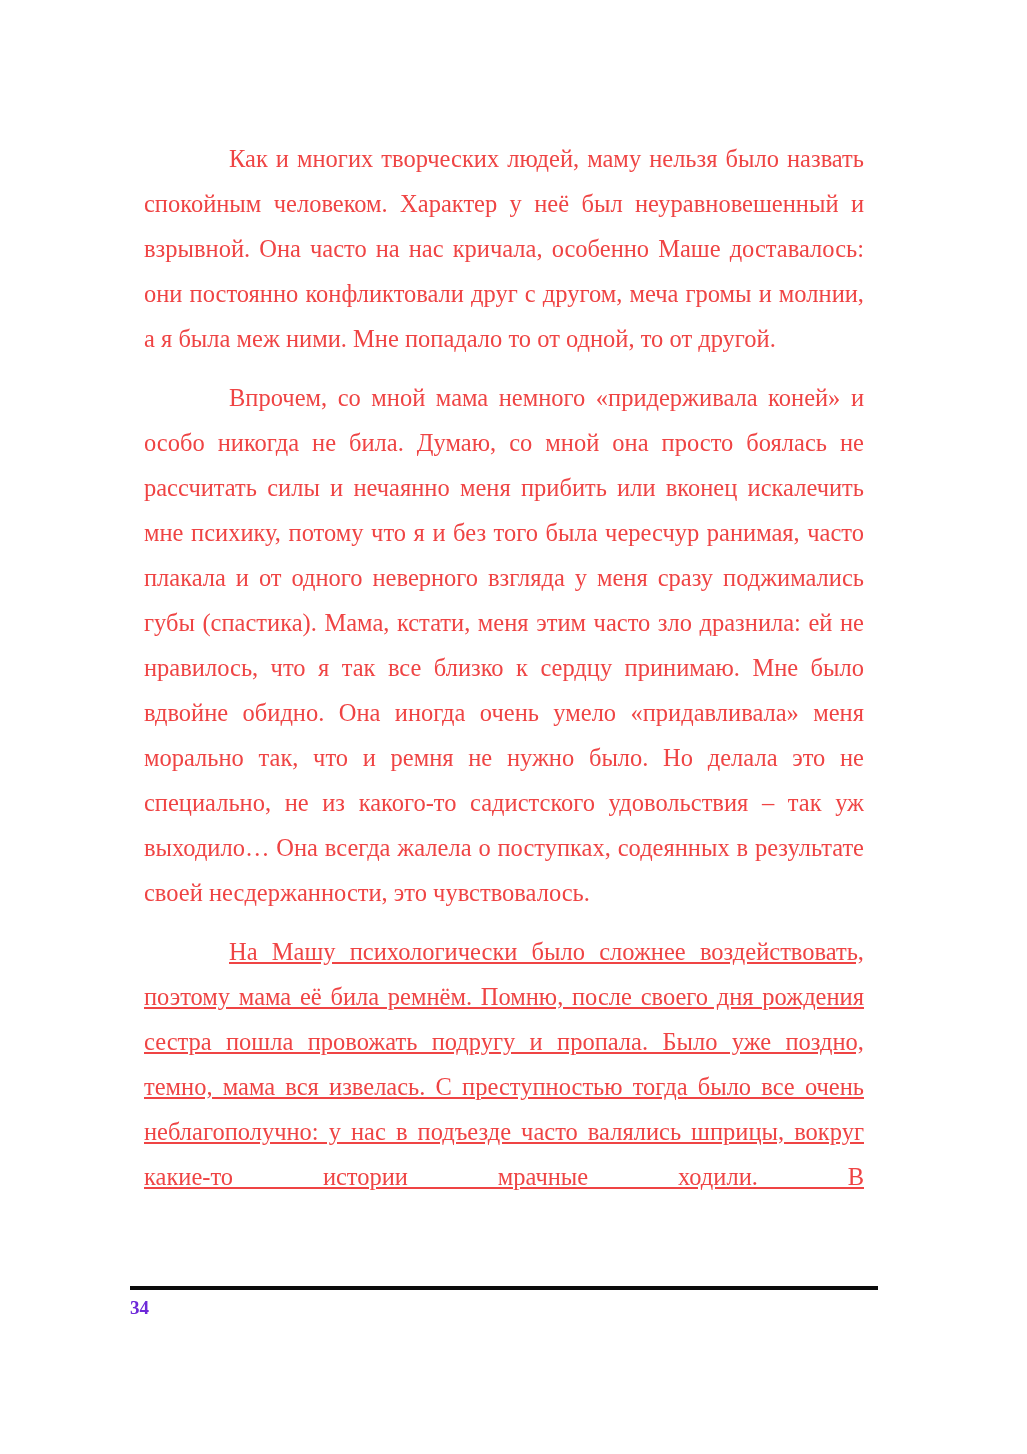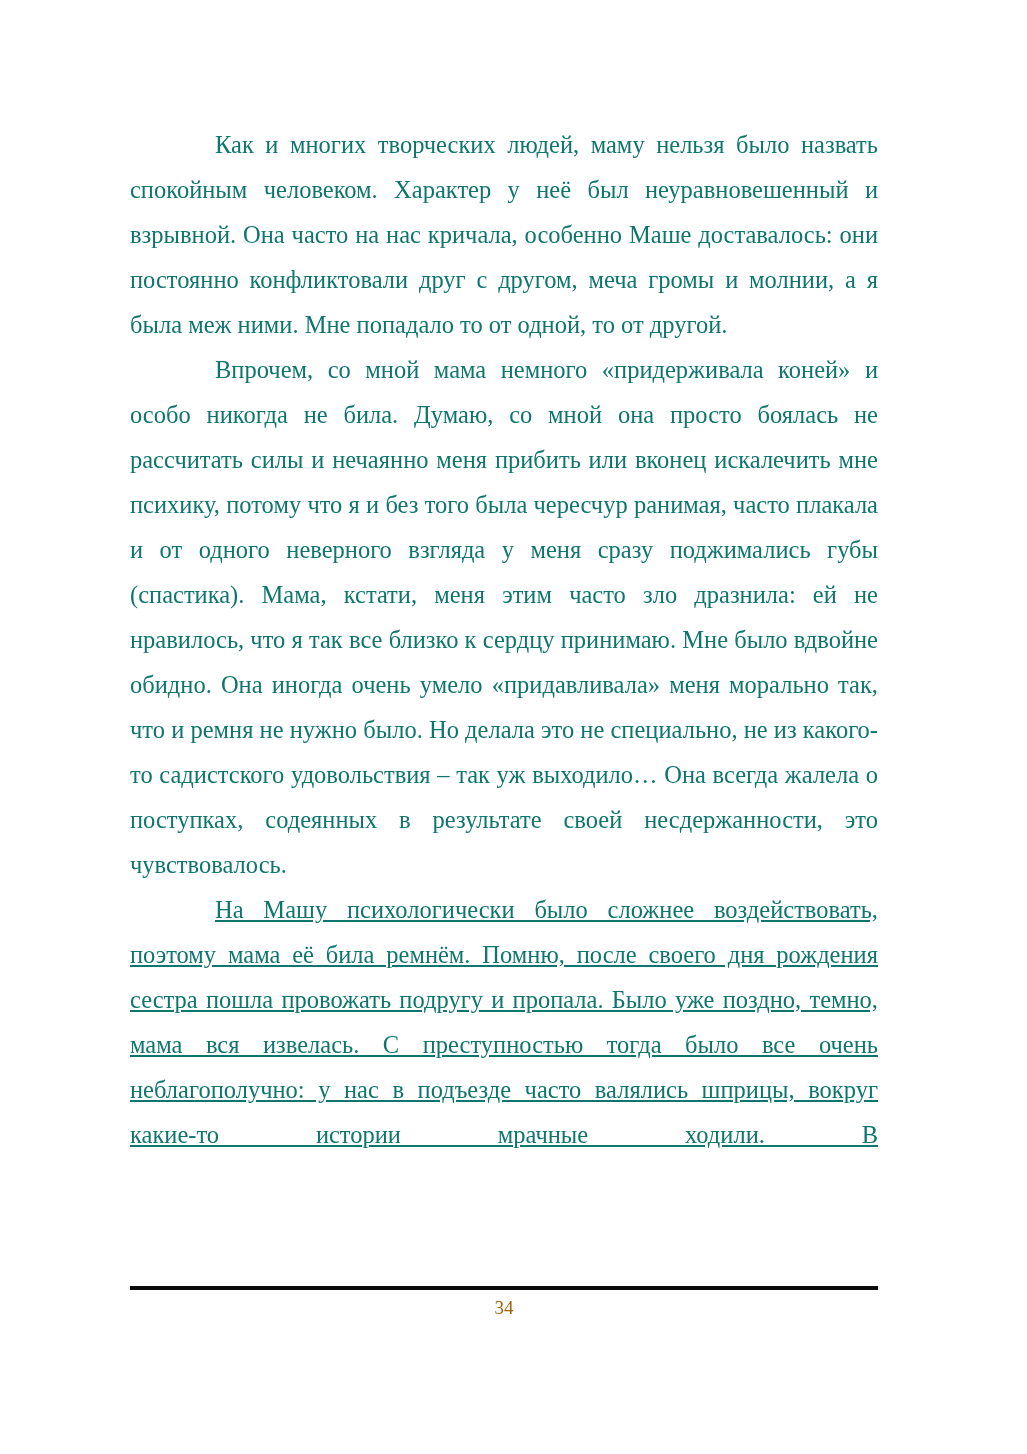--- a/index.html
+++ b/index.html
@@ -19,25 +19,25 @@
   }
 
   .text-block {
     position: absolute;
     left: 130px;
     top: 122px;
     width: 748px;
   }
 
   .para {
-    margin: 0;
+    margin: 14px;
     font-family: "Liberation Serif", "DejaVu Serif", serif;
     font-size: 24.5px;
     line-height: 45px;
-    color: #0f766e;
+    color: #ef4444;
     text-align: justify;
     text-justify: inter-word;
     text-indent: 85px;
     -webkit-font-smoothing: none;
   }
 
   
   .para.full-justify {
     text-align-last: justify;
     text-decoration: underline;
@@ -55,25 +55,26 @@
   }
 
   .footer-rule {
     width: 100%;
     height: 4px;
     background: #0b0b0b;
   }
 
   .footer-page-number {
     margin-top: 7px;
-    text-align: center;
+    text-align: left;
     font-family: "Liberation Serif", "DejaVu Serif", serif;
     font-size: 19px;
     line-height: 22px;
-    color: #a16207;
+    color: #6d28d9;
+    font-weight: bold;
   }
 </style>
 </head>
 <body>
 
 <div class="page">
 
   <div class="text-block">
 
     <p class="para flush-left-last">Как и многих творческих людей, маму нельзя было назвать спокойным человеком. Характер у неё был неуравновешенный и взрывной. Она часто на нас кричала, особенно Маше доставалось: они постоянно конфликтовали друг с другом, меча громы и молнии, а я была меж ними. Мне попадало то от одной, то от другой.</p>

